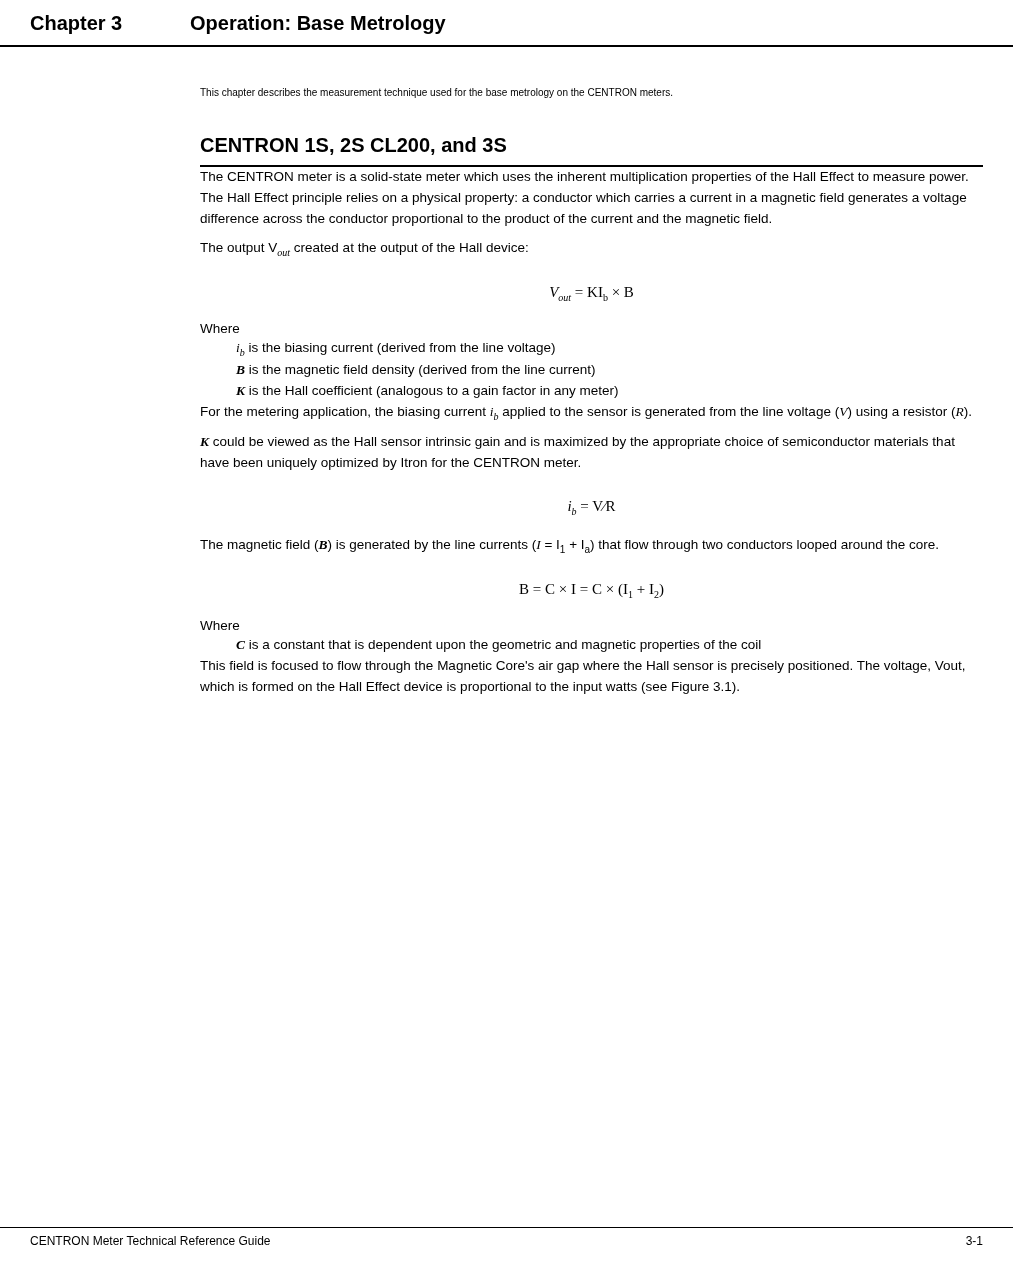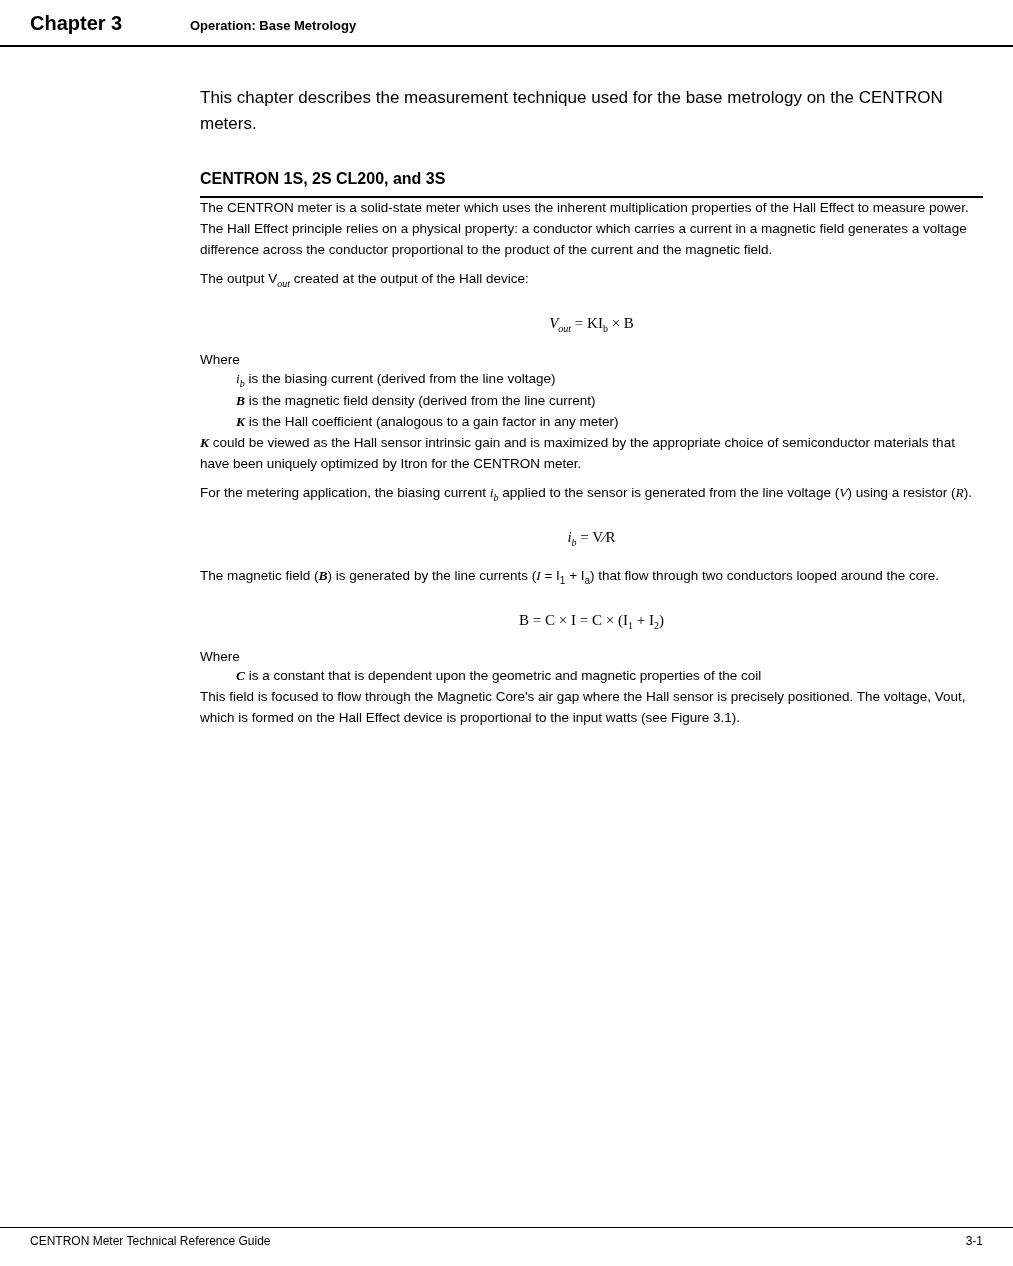--- a/index.html
+++ b/index.html
@@ -30,46 +30,46 @@
     }
 
     .chapter-label {
       font-size: 20px;
       font-weight: bold;
       font-family: Arial, sans-serif;
       min-width: 160px;
     }
 
     .chapter-title {
-      font-size: 13px;
+      font-size: 20px;
       font-weight: bold;
       font-family: Arial, sans-serif;
     }
 
     
     .content {
       padding: 20px 30px 20px 200px;
     }
 
     .intro-text {
       margin-top: 18px;
-      font-size: 17px;
+      font-size: 10px;
       line-height: 1.5;
       font-family: Arial, sans-serif;
     }
 
     
     .section-heading-block {
       margin-top: 30px;
       padding-bottom: 6px;
       border-bottom: 2px solid #000;
     }
 
     .section-heading {
-      font-size: 16px;
+      font-size: 20px;
       font-weight: bold;
       font-family: Arial, sans-serif;
       padding: 4px 0 2px 0;
     }
 
     
     .body-text {
       font-size: 13.5px;
       line-height: 1.55;
       font-family: Arial, sans-serif;
@@ -187,25 +187,25 @@
         <div class="where-item">
           <span class="math-bold-italic">B</span><span> is the magnetic field density (derived from the line current)</span>
         </div>
         <div class="where-item">
           <span class="math-bold-italic">K</span><span> is the Hall coefficient (analogous to a gain factor in any meter)</span>
         </div>
       </div>
     </div>
 
     <p class="body-text">
+      <span>For the metering application, the biasing current </span><span class="math-italic">i<sub class="math-sub">b</sub></span><span> applied to the sensor is generated from the line voltage (</span><span class="math-italic">V</span><span>) using a resistor (</span><span class="math-italic">R</span><span>).</span>
+    </p>
+
+    <p class="body-text">
       <span class="math-bold-italic">K</span><span> could be viewed as the Hall sensor intrinsic gain and is maximized by the appropriate choice of semiconductor materials that have been uniquely optimized by Itron for the CENTRON meter.</span>
-    </p>
-
-    <p class="body-text">
-      <span>For the metering application, the biasing current </span><span class="math-italic">i<sub class="math-sub">b</sub></span><span> applied to the sensor is generated from the line voltage (</span><span class="math-italic">V</span><span>) using a resistor (</span><span class="math-italic">R</span><span>).</span>
     </p>
 
     <div class="formula-block">
       <span class="formula">
         <span class="math-italic">i<sub class="math-sub">b</sub></span><span> = V∕R</span>
       </span>
     </div>
 
     <p class="body-text">
       <span>The magnetic field (</span><span class="math-bold-italic">B</span><span>) is generated by the line currents (</span><span class="math-italic">I</span><span> = I</span><sub class="math-sub">1</sub><span> + I</span><sub class="math-sub">a</sub><span>) that flow through two conductors looped around the core.</span>

